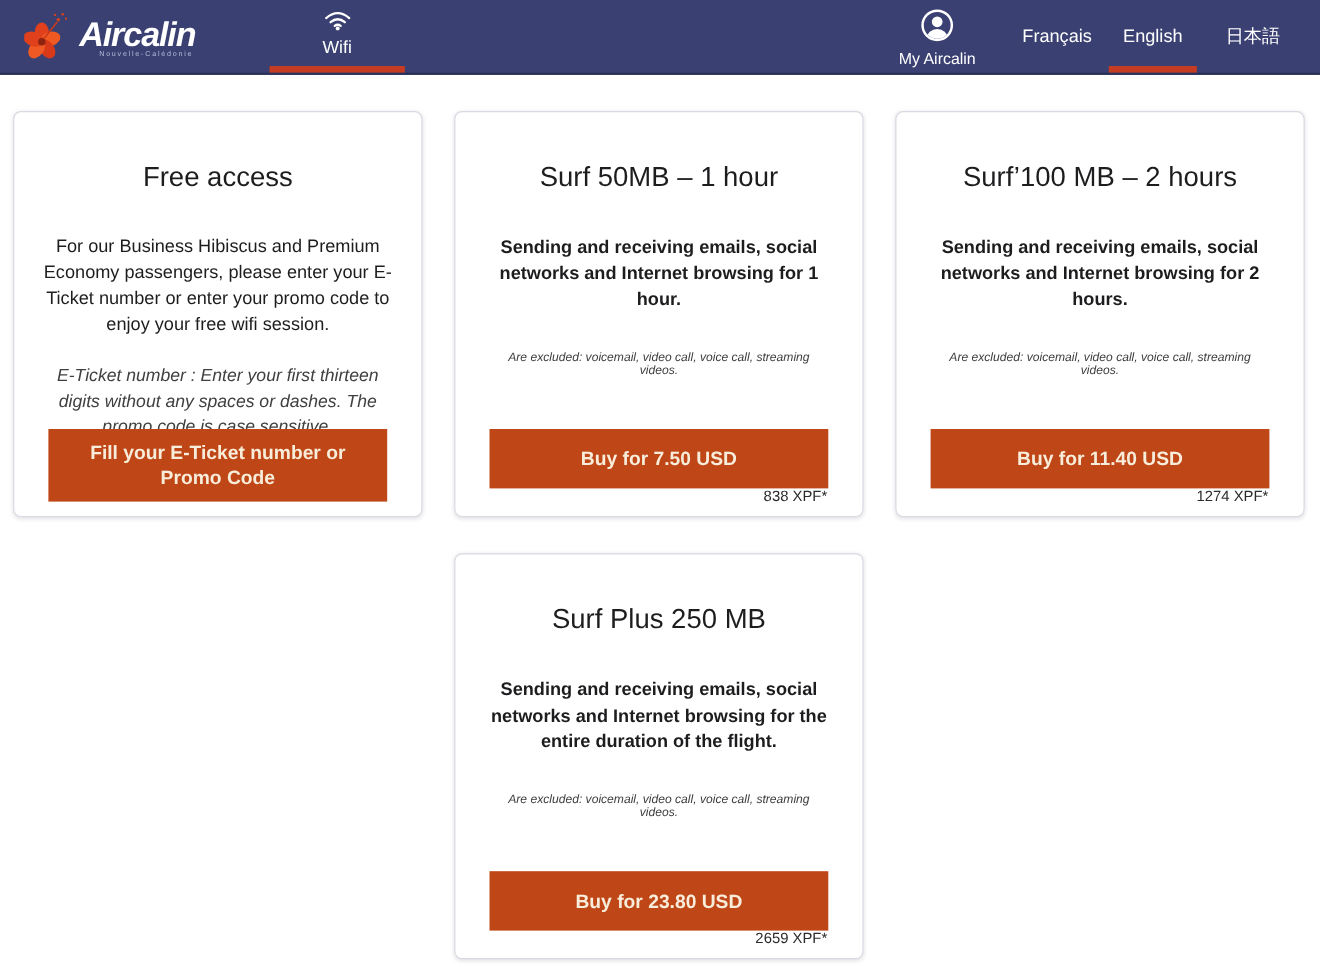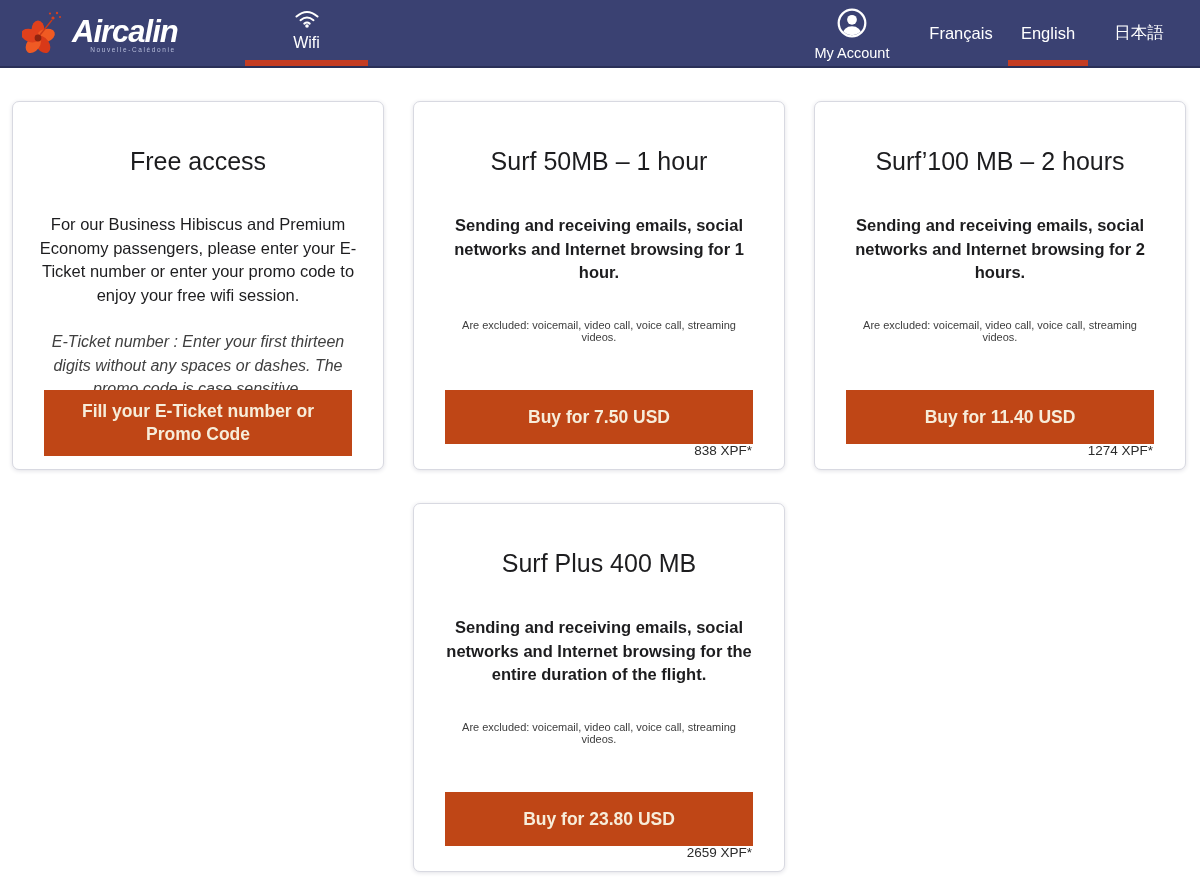--- a/index.html
+++ b/index.html
@@ -87,21 +87,21 @@
     margin: 37px 26px 0;
     font-size: 16.5px; line-height: 23.5px; color: #1d1d1f;
   }
   .card-desc.bold { font-weight: bold; margin-top: 38px; }
   .card-note {
     margin: 23px 20px 0;
     font-size: 16px; font-style: italic; line-height: 23.5px; color: #404040;
   }
   .card-exclusions {
     margin: 34px 30px 0;
-    font-size: 11px; color: #3d3d3d;
+    font-size: 11px; font-style: italic; color: #3d3d3d;
   }
   .card-button {
     position: absolute; left: 31px; right: 31px; top: 288px;
     background: #bf4616; border: none; cursor: pointer;
     color: #f7edda; font-weight: bold; font-size: 17.5px; line-height: 23px;
     font-family: "Liberation Sans", "DejaVu Sans", sans-serif;
     padding: 27px 8px;
     display: flex; align-items: center; justify-content: center;
   }
   .card-button.tall { height: 66px; padding: 8px; }
@@ -162,21 +162,21 @@
           <circle cx="16" cy="16" r="14.2" fill="none" stroke="#ffffff" stroke-width="2.4"></circle>
           <clipPath id="userclip">
               <circle cx="16" cy="16" r="13"></circle>
             </clipPath>
           <g clip-path="url(#userclip)">
             <circle cx="16" cy="12.6" r="5.2" fill="#ffffff"></circle>
             <ellipse cx="16" cy="28.5" rx="10.2" ry="9" fill="#ffffff"></ellipse>
           </g>
         </svg>
       </span>
-      <span class="account-label">My Account</span>
+      <span class="account-label">My Aircalin</span>
     </div>
 
     <div class="lang lang-fr">
       <span>Français</span>
     </div>
     <div class="lang lang-en">
       <span>English</span>
       <span class="tab-underline"></span>
     </div>
     <div class="lang lang-jp">
@@ -208,20 +208,20 @@
     <div class="card-exclusions">Are excluded: voicemail, video call, voice call, streaming videos.</div>
     <button class="card-button short">Buy for 11.40 USD</button>
     <div class="card-price">1274 XPF*</div>
   </div>
 
 </div>
 
 <div class="cards-row2">
 
   <div class="card">
-    <div class="card-title">Surf Plus 400 MB</div>
+    <div class="card-title">Surf Plus 250 MB</div>
     <div class="card-desc bold">Sending and receiving emails, social networks and Internet browsing for the entire duration of the flight.</div>
     <div class="card-exclusions">Are excluded: voicemail, video call, voice call, streaming videos.</div>
     <button class="card-button short">Buy for 23.80 USD</button>
     <div class="card-price">2659 XPF*</div>
   </div>
 
 </div>
 
 </body></html>

